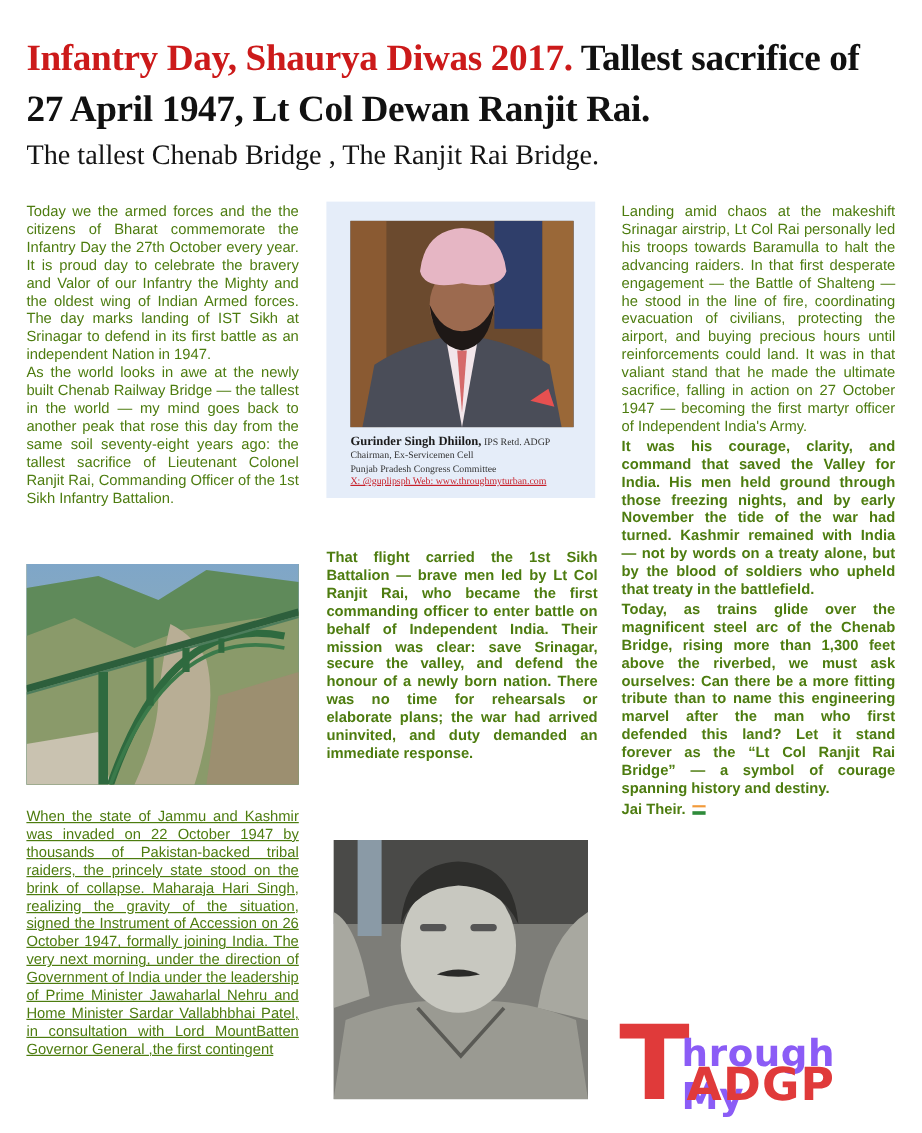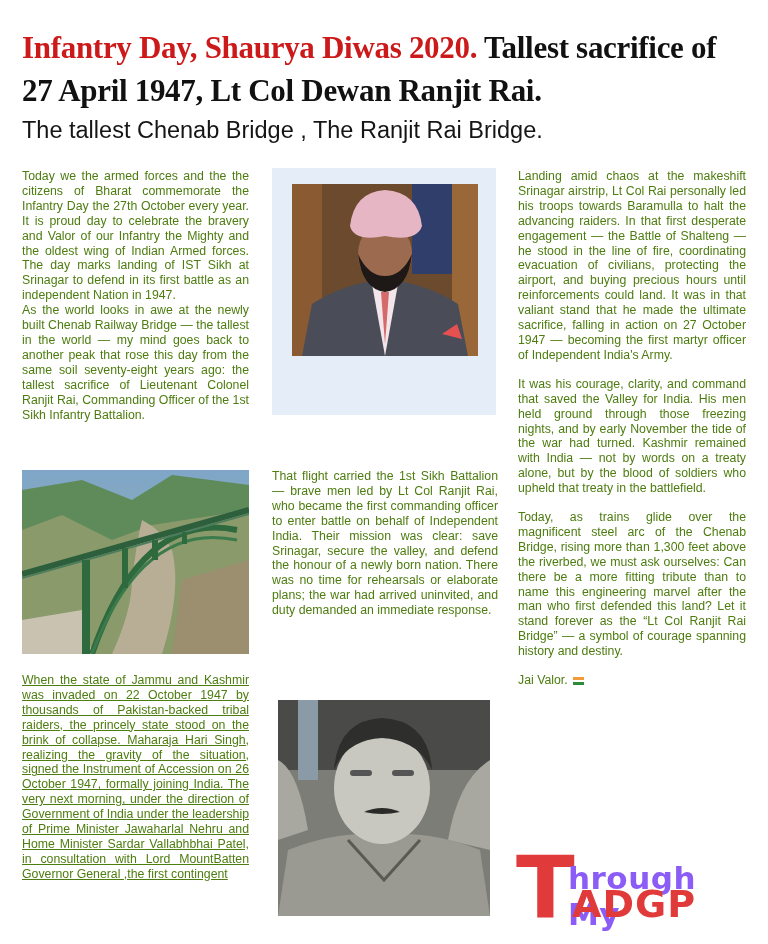--- a/index.html
+++ b/index.html
@@ -8,29 +8,29 @@
 
   .headline {
     position: absolute; left: 22px; top: 26px; width: 730px;
     font-family: "Liberation Serif", "DejaVu Serif", serif;
     font-weight: bold; font-size: 31px; line-height: 43px; color: #111;
     letter-spacing: -0.3px;
   }
   .headline .red { color: #cc1a1a; }
   .subhead {
     position: absolute; left: 22px; top: 117px;
-    font-family: Liberation Sans, sans-serif; font-size: 23.5px; color: #151515;
+    font-family: Liberation Serif, serif; font-size: 23.5px; color: #151515;
   }
 
   .col-text {
     position: absolute; font-size: 12.3px; line-height: 14.9px; text-align: justify;
     color: #4d7c0f;
   }
   .col-text p { margin: 0; }
-  .col-text p.gap { margin-top: 14px; }
+  .col-text p.gap { margin-top: 2px; font-weight: bold; }
 
   #c1a { left: 22px; top: 169px; width: 227px; }
   #c1b { left: 22px; top: 673px; width: 227px; text-decoration: underline; }
   #c2a { left: 272px; top: 455px; width: 226px; }
   #c3a { left: 518px; top: 169px; width: 228px; }
 
   .bridge-photo {
     position: absolute; left: 22px; top: 470px; width: 227px; height: 184px;
     overflow: hidden; background: #6f8f86;
   }
@@ -65,21 +65,21 @@
   .logo .urban {
     position: absolute; left: 56px; top: 36px; font-family: "DejaVu Sans", sans-serif;
     font-weight: bold; font-size: 38px; line-height: 40px; color: #e03a3a; letter-spacing: 1px;
   }
   .flag { display: inline-block; width: 11px; height: 8px; vertical-align: middle; margin-left: 2px; }
   .flag span { display: block; height: 33.3%; }
 </style>
 </head>
 <body>
 
-<h1 class="headline"><span class="red">Infantry Day, Shaurya Diwas 2020.</span><span> Tallest sacrifice of 27 April 1947, Lt Col Dewan Ranjit Rai.</span></h1>
+<h1 class="headline"><span class="red">Infantry Day, Shaurya Diwas 2017.</span><span> Tallest sacrifice of 27 April 1947, Lt Col Dewan Ranjit Rai.</span></h1>
 <div class="subhead">The tallest Chenab Bridge , The Ranjit Rai Bridge.</div>
 
 <div class="col-text" id="c1a">
   <p>Today we the armed forces and the the citizens of Bharat commemorate the Infantry Day the 27th October every year. It is proud day to celebrate the bravery and Valor of our Infantry the Mighty and the oldest wing of Indian Armed forces. The day marks landing of IST Sikh at Srinagar to defend in its first battle as an independent Nation in 1947.</p>
   <p>As the world looks in awe at the newly built Chenab Railway Bridge — the tallest in the world — my mind goes back to another peak that rose this day from the same soil seventy-eight years ago: the tallest sacrifice of Lieutenant Colonel Ranjit Rai, Commanding Officer of the 1st Sikh Infantry Battalion.</p>
 </div>
 
 <div class="bridge-photo" title="Chenab Railway Bridge steel arch over river valley">
   <svg width="227" height="184" viewBox="0 0 227 184">
     <defs>
@@ -118,20 +118,26 @@
       <rect x="160" y="0" width="26" height="172" fill="#9a6838"></rect>
       <path d="M10 172 L20 120 Q50 100 93 95 Q136 100 166 120 L176 172 Z" fill="#4a4d58"></path>
       <path d="M80 100 L93 172 L106 100 Z" fill="#f2e6ea"></path>
       <path d="M89 108 L93 160 L97 108 Z" fill="#d56a6a"></path>
       <ellipse cx="93" cy="70" rx="27" ry="32" fill="#9c6a4f"></ellipse>
       <path d="M66 70 Q70 105 93 108 Q116 105 120 70 Q110 92 93 92 Q76 92 66 70Z" fill="#1e1816"></path>
       <path d="M58 42 Q62 8 93 6 Q126 8 130 42 Q125 58 93 52 Q62 58 58 42Z" fill="#e6b6c4"></path>
       <path d="M150 150 L165 140 L170 155 Z" fill="#e65050"></path>
     </svg>
   </div>
+  <div class="caption">
+    <div class="name"><span>Gurinder Singh Dhiilon,</span><small> IPS Retd. ADGP</small></div>
+    <div class="line">Chairman, Ex-Servicemen Cell</div>
+    <div class="line">Punjab Pradesh Congress Committee</div>
+    <div class="contact">X: @guplipsph  Web: www.throughmyturban.com</div>
+  </div>
 </div>
 
 <div class="col-text" id="c2a">
   <p class="gap">That flight carried the 1st Sikh Battalion — brave men led by Lt Col Ranjit Rai, who became the first commanding officer to enter battle on behalf of Independent India.  Their mission was clear: save Srinagar, secure the valley, and defend the honour of a newly born nation.  There was no time for rehearsals or elaborate plans; the war had arrived uninvited, and duty demanded an immediate response.</p>
 </div>
 
 <div class="soldier-photo" title="Black and white portrait of Lt Col Ranjit Rai in uniform">
   <svg width="212" height="216" viewBox="0 0 212 216">
     <rect width="212" height="216" fill="#7d7d78"></rect>
     <rect x="0" y="0" width="212" height="70" fill="#4a4a48"></rect>
@@ -145,20 +151,20 @@
     <rect x="72" y="70" width="22" height="6" fill="#555" rx="3"></rect>
     <rect x="114" y="70" width="22" height="6" fill="#555" rx="3"></rect>
     <path d="M86 112 Q104 104 122 112 Q104 116 86 112Z" fill="#2a2a28"></path>
   </svg>
 </div>
 
 <div class="col-text" id="c3a">
   <p>Landing amid chaos at the makeshift Srinagar airstrip, Lt Col Rai personally led his troops towards Baramulla to halt the advancing raiders.  In that first desperate engagement — the Battle of Shalteng — he stood in the line of fire, coordinating evacuation of civilians, protecting the airport, and buying precious hours until reinforcements could land.  It was in that valiant stand that he made the ultimate sacrifice, falling in action on 27 October 1947 — becoming the first martyr officer of Independent India's Army.</p>
   <p class="gap">It was his courage, clarity, and command that saved the Valley for India.  His men held ground through those freezing nights, and by early November the tide of the war had turned.  Kashmir remained with India — not by words on a treaty alone, but by the blood of soldiers who upheld that treaty in the battlefield.</p>
   <p class="gap">Today, as trains glide over the magnificent steel arc of the Chenab Bridge, rising more than 1,300 feet above the riverbed, we must ask ourselves: Can there be a more fitting tribute than to name this engineering marvel after the man who first defended this land?  Let it stand forever as the “Lt Col Ranjit Rai Bridge” — a symbol of courage spanning history and destiny.</p>
-  <p class="gap"><span>Jai Valor.</span> <span class="flag"><span style="background:#f29a3a"></span><span style="background:#ffffff"></span><span style="background:#2e8b3a"></span></span></p>
+  <p class="gap"><span>Jai Their.</span> <span class="flag"><span style="background:#f29a3a"></span><span style="background:#ffffff"></span><span style="background:#2e8b3a"></span></span></p>
 </div>
 
 <div class="logo">
   <div class="bigT">T</div>
   <div class="through">hrough My</div>
   <div class="urban">ADGP</div>
 </div>
 
 </body></html>

